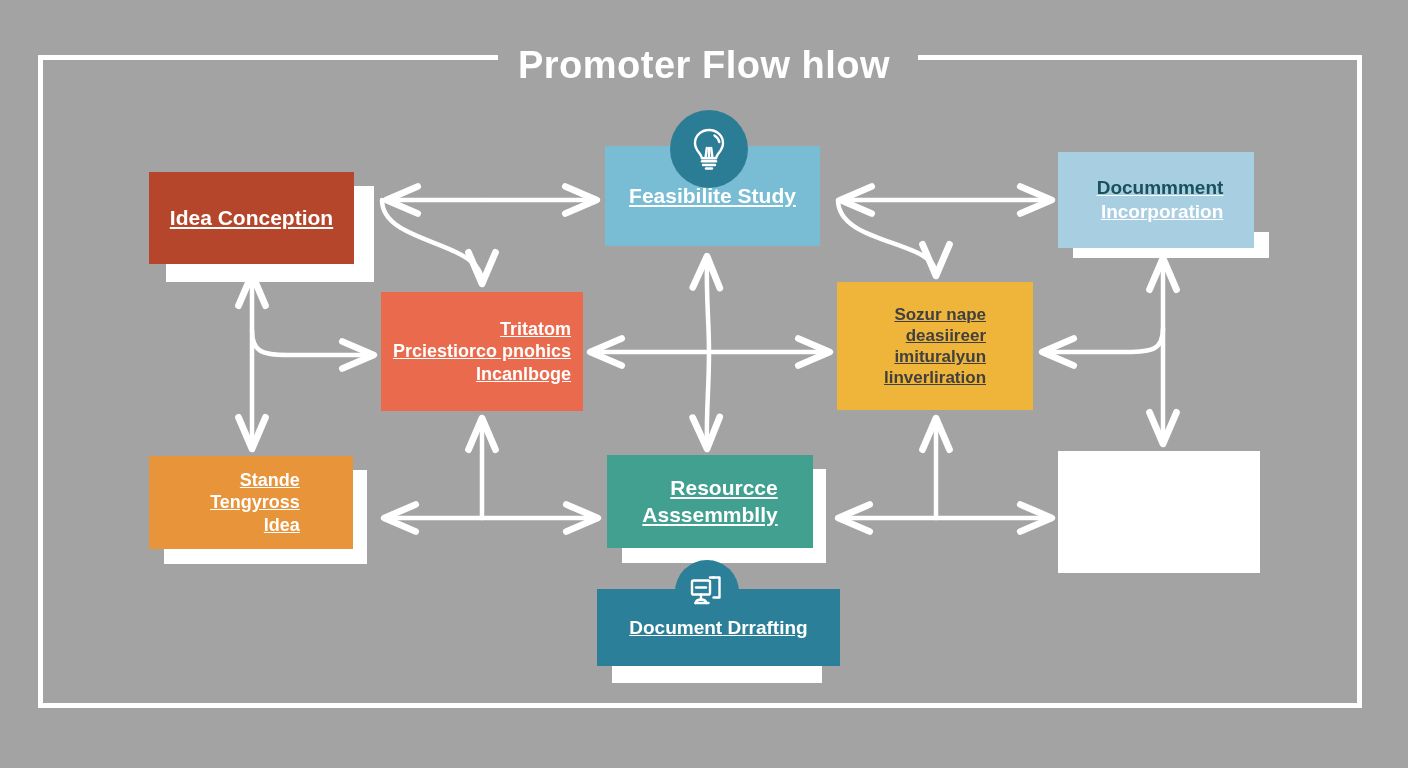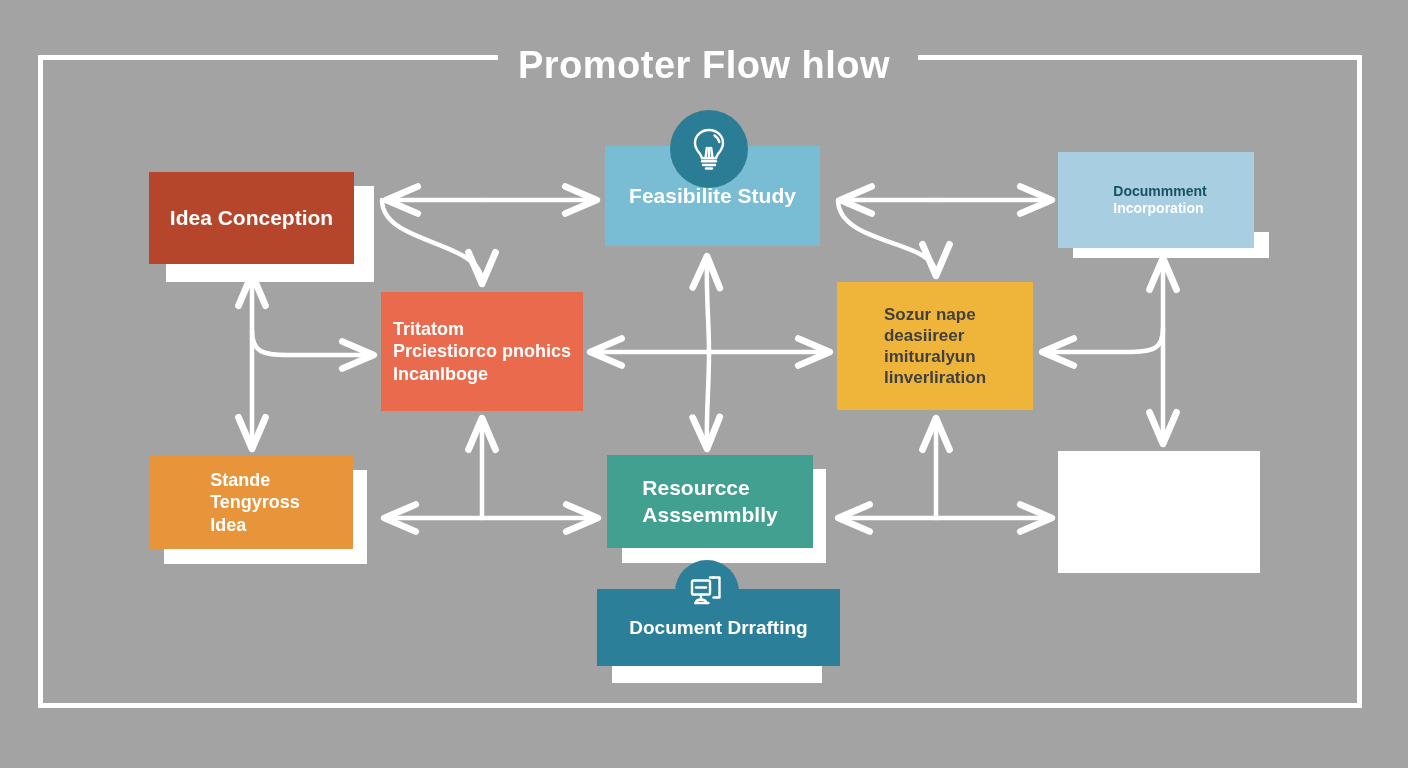--- a/index.html
+++ b/index.html
@@ -45,24 +45,25 @@
   
   #arrows{position:absolute;left:0;top:0;width:1408px;height:768px;}
 
   
   .node{
     position:absolute;
     box-sizing:border-box;
     display:flex;
     align-items:center;
     justify-content:center;
-    text-align:left;
+    text-align:right;
     font-weight:bold;
     line-height:1.25;
     z-index:5;
+    text-decoration:underline;
   }
   .shadow{
     position:absolute;
     background:#ffffff;
     z-index:4;
   }
   .node .lines{padding:0 10px;}
   .node .l{display:block;}
 
   
@@ -141,21 +142,21 @@
           <path d="M23.5 31 l-1.3-10"></path>
           <path d="M25.5 8.5 c2.6 1.6 4.3 4 4.8 6.6"></path>
         </svg>
       </div>
       <div class="node" style="left: 605px; top: 146px; width: 215px; height: 100px; background: rgb(121, 189, 212); color: rgb(255, 255, 255); font-size: 21px;">
         <div class="lines">
           <span class="l">Feasibilite Study</span>
         </div>
       </div>
       <div class="shadow" style="left: 1073px; top: 232px; width: 196px; height: 26px;"></div>
-      <div class="node" style="left: 1058px; top: 152px; width: 196px; height: 96px; background: rgb(168, 206, 226); color: rgb(255, 255, 255); font-size: 14px; padding-left: 8px;">
+      <div class="node" style="left: 1058px; top: 152px; width: 196px; height: 96px; background: rgb(168, 206, 226); color: rgb(255, 255, 255); font-size: 19px; padding-left: 8px;">
         <div class="lines">
           <span class="l" style="color: rgb(24, 82, 94);">Docummment</span>
           <span class="l" style="color: rgb(255, 255, 255);">Incorporation</span>
         </div>
       </div>
       <div class="node" style="left: 381px; top: 292px; width: 202px; height: 119px; background: rgb(234, 106, 77); color: rgb(255, 255, 255); font-size: 18px;">
         <div class="lines">
           <span class="l">Tritatom</span>
           <span class="l">Prciestiorco pnohics</span>
           <span class="l">Incanlboge</span>

